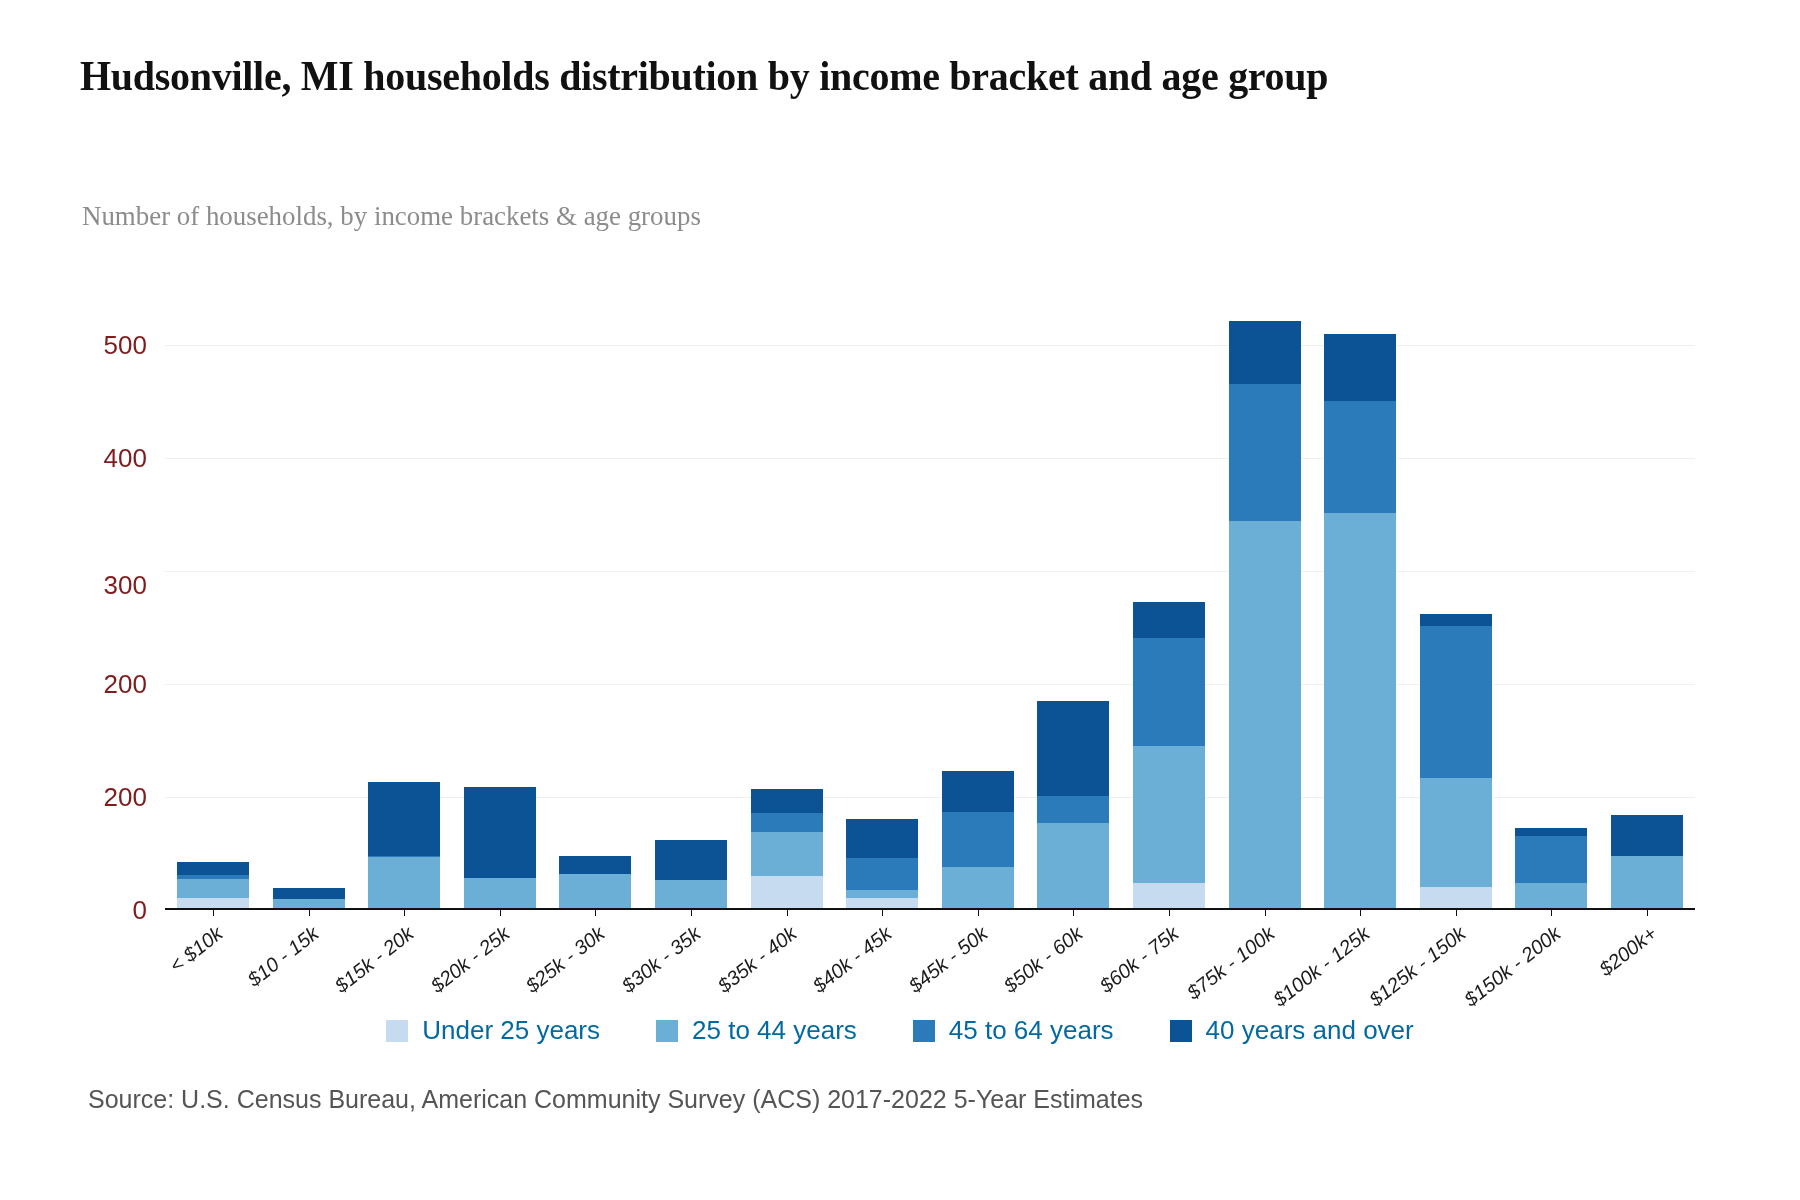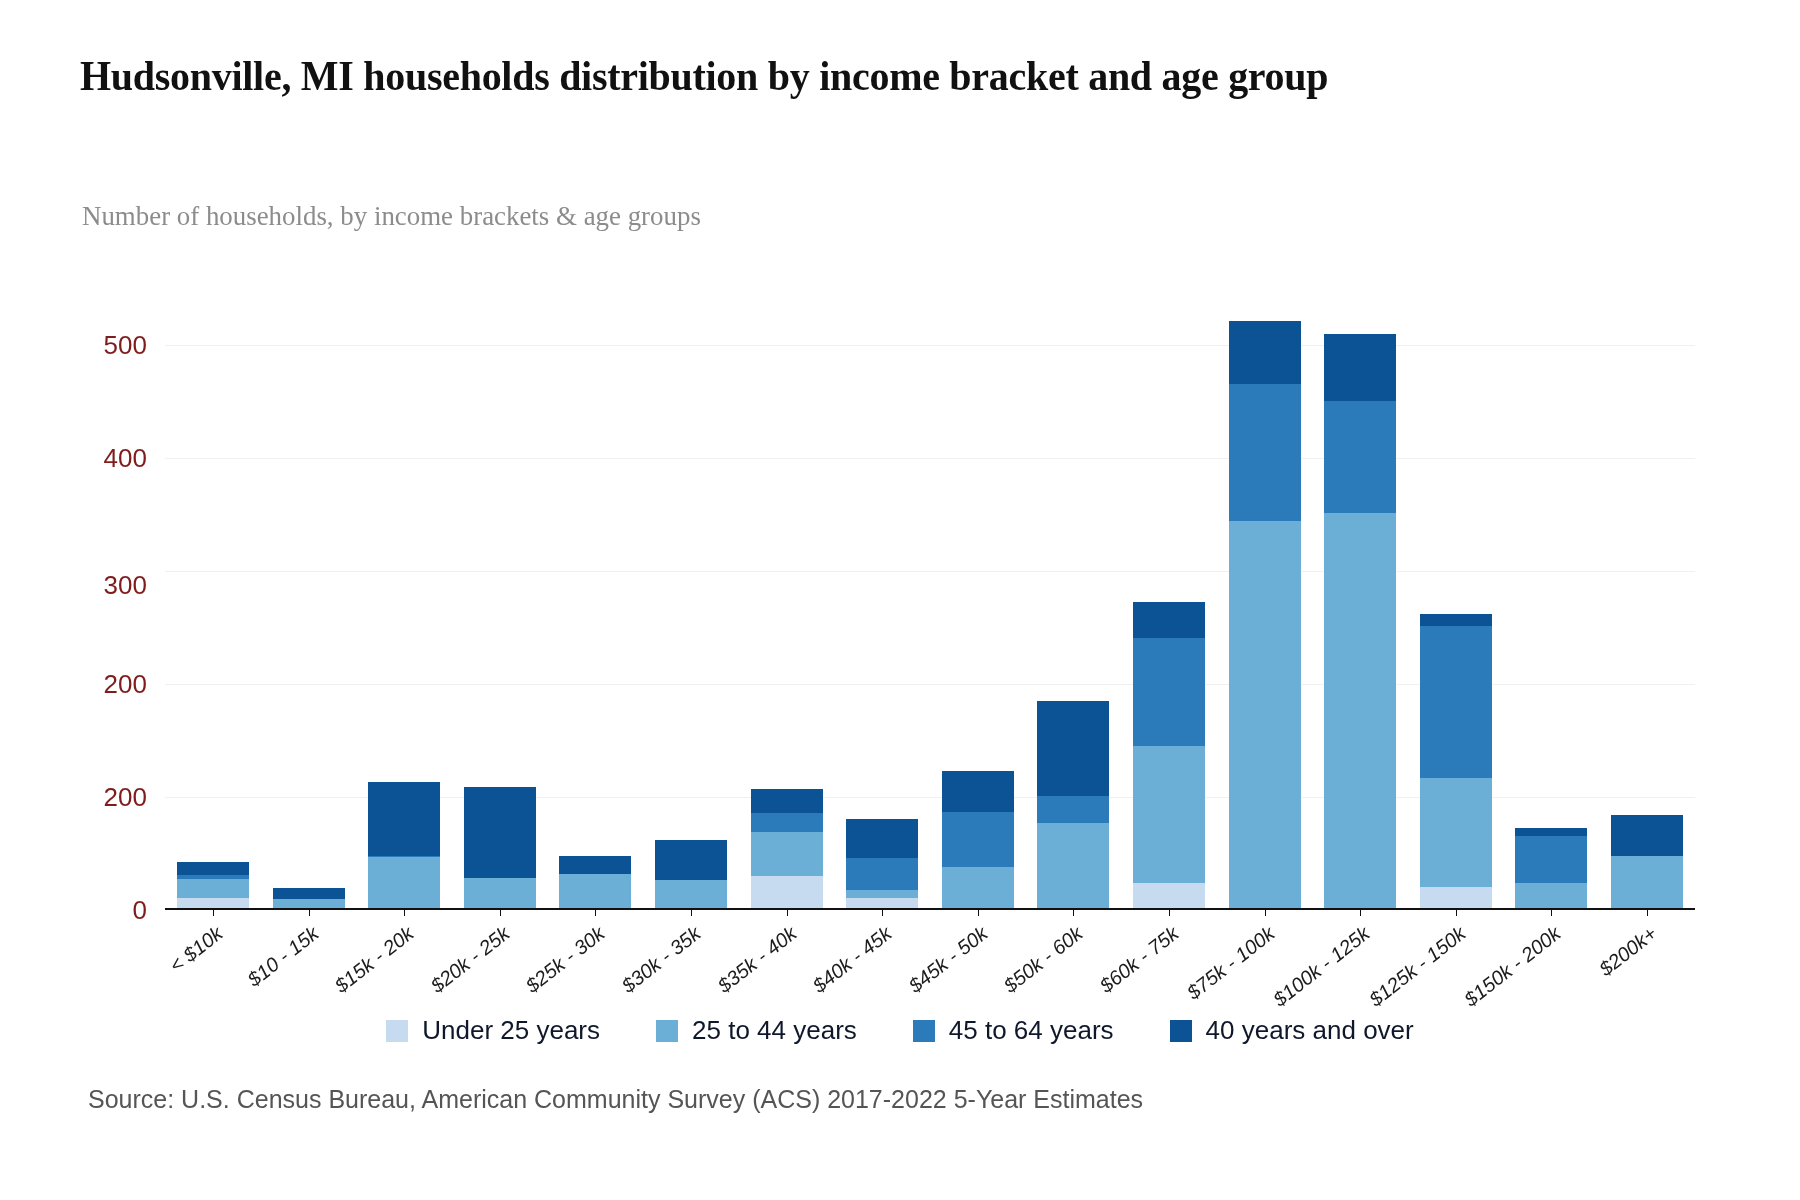--- a/index.html
+++ b/index.html
@@ -98,21 +98,21 @@
     position:absolute;
     left:0;right:0;
     top:1015px;
     display:flex;
     justify-content:center;
     align-items:center;
     gap:56px;
   }
   .legend-item{display:flex;align-items:center;gap:14px;}
   .legend-swatch{width:22px;height:22px;}
-  .legend-label{font-size:26px;color:#0f172a;}
+  .legend-label{font-size:26px;color:#0369a1;}
 
   
   .source{
     position:absolute;left:88px;top:1085px;
     font-size:25px;color:#555555;
   }
   .brand{
     position:absolute;right:82px;top:1060px;
     font-family:"DejaVu Sans", sans-serif;
     font-weight:bold;

